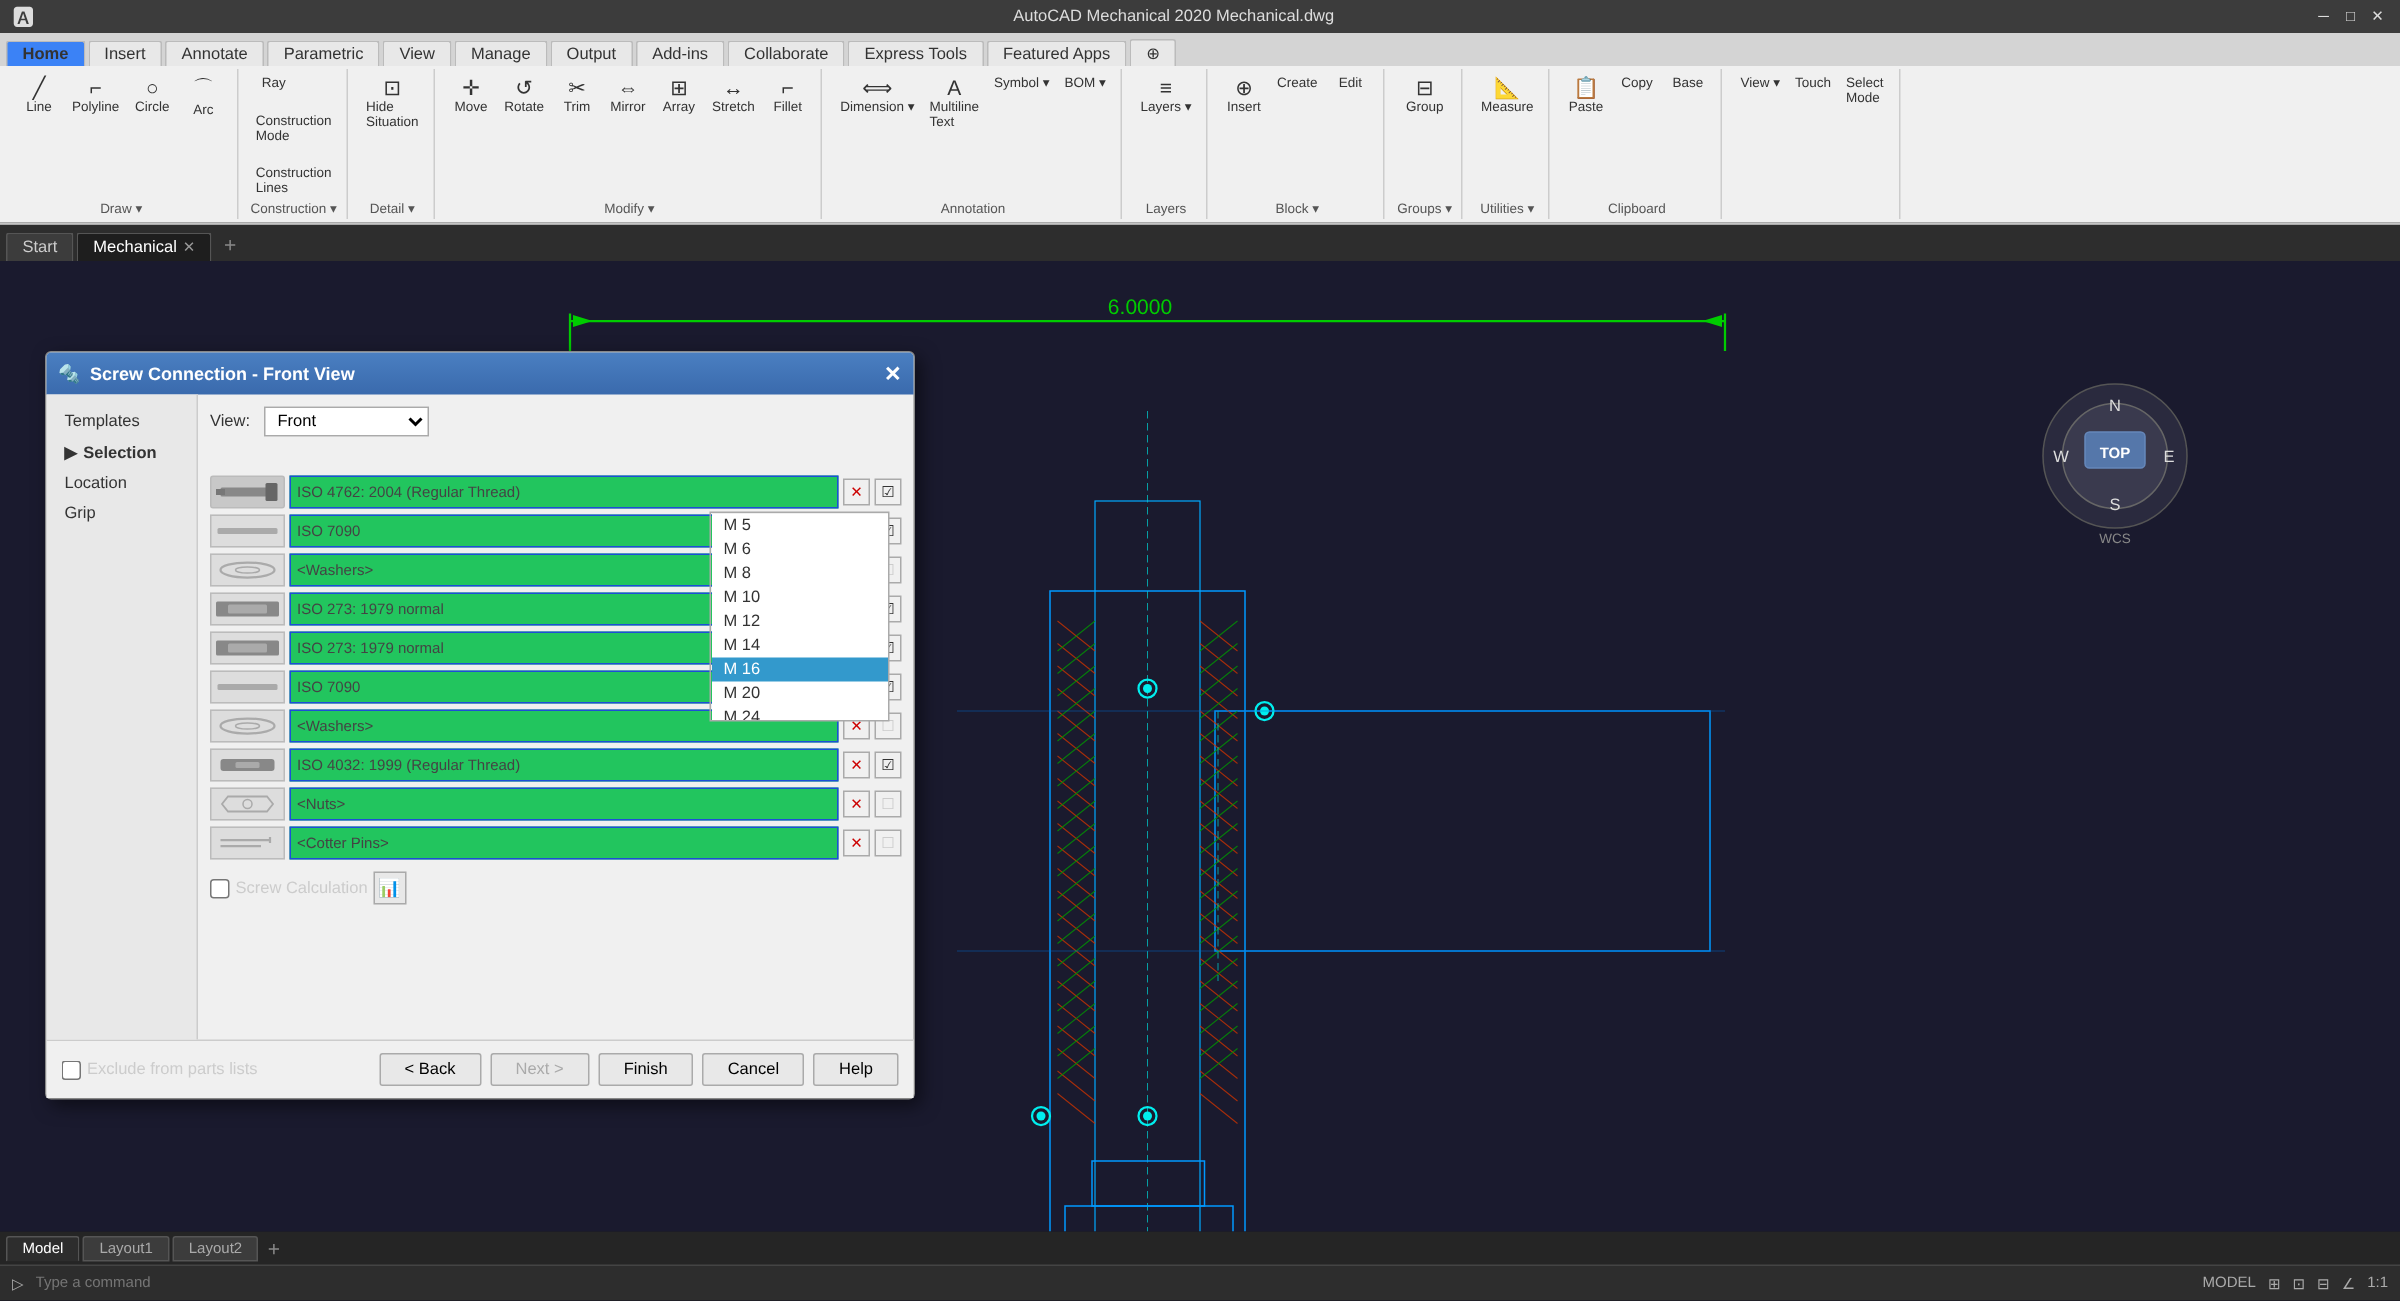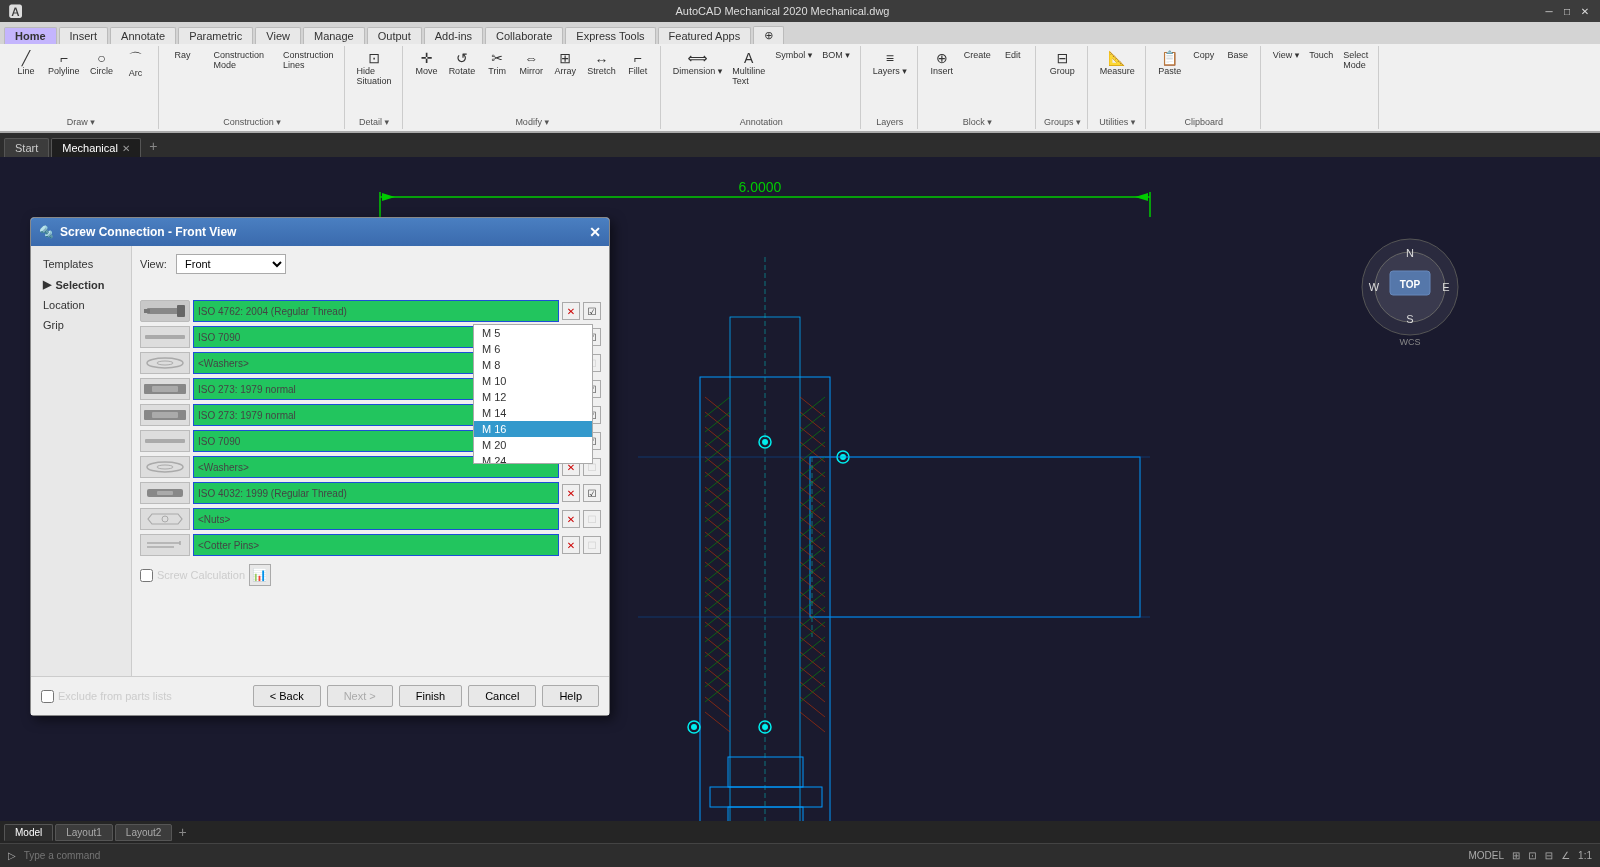--- a/index.html
+++ b/index.html
@@ -36,21 +36,21 @@
       padding: 2px 10px;
       font-size: 11px;
       color: #333;
       cursor: pointer;
       background: #e8e8e8;
       border: 1px solid #bbb;
       border-bottom: none;
       margin-right: 2px;
       border-radius: 2px 2px 0 0;
     }
-    .ribbon-tab.active { background: #c4b5fd; font-weight: bold; }
+    .ribbon-tab.active { background: #3b82f6; font-weight: bold; }
 
     #ribbon-content {
       display: flex;
       background: #f0f0f0;
       min-height: 88px;
       border-bottom: 1px solid #aaa;
       padding: 2px 4px;
       align-items: stretch;
       gap: 2px;
     }
@@ -412,21 +412,21 @@
           </div>
           <div class="ribbon-btn">
             <span class="ribbon-icon-sm">⌒</span>
             <span>Arc</span>
           </div>
         </div>
         <div class="ribbon-group-label">Draw ▾</div>
       </div>
 
       <div class="ribbon-group">
-        <div class="ribbon-btns" style="flex-direction:row; align-items:flex-start;gap:11px;">
+        <div class="ribbon-btns" style="flex-direction:column; align-items:flex-start;gap:11px;">
           <div class="ribbon-btn">
             <span>Ray</span>
           </div>
           <div class="ribbon-btn">
             <span>Construction<br>Mode</span>
           </div>
           <div class="ribbon-btn">
             <span>Construction<br>Lines</span>
           </div>
         </div>

